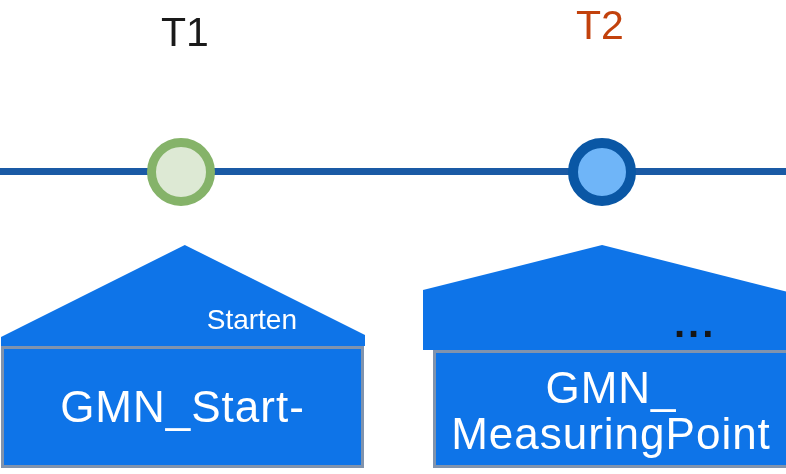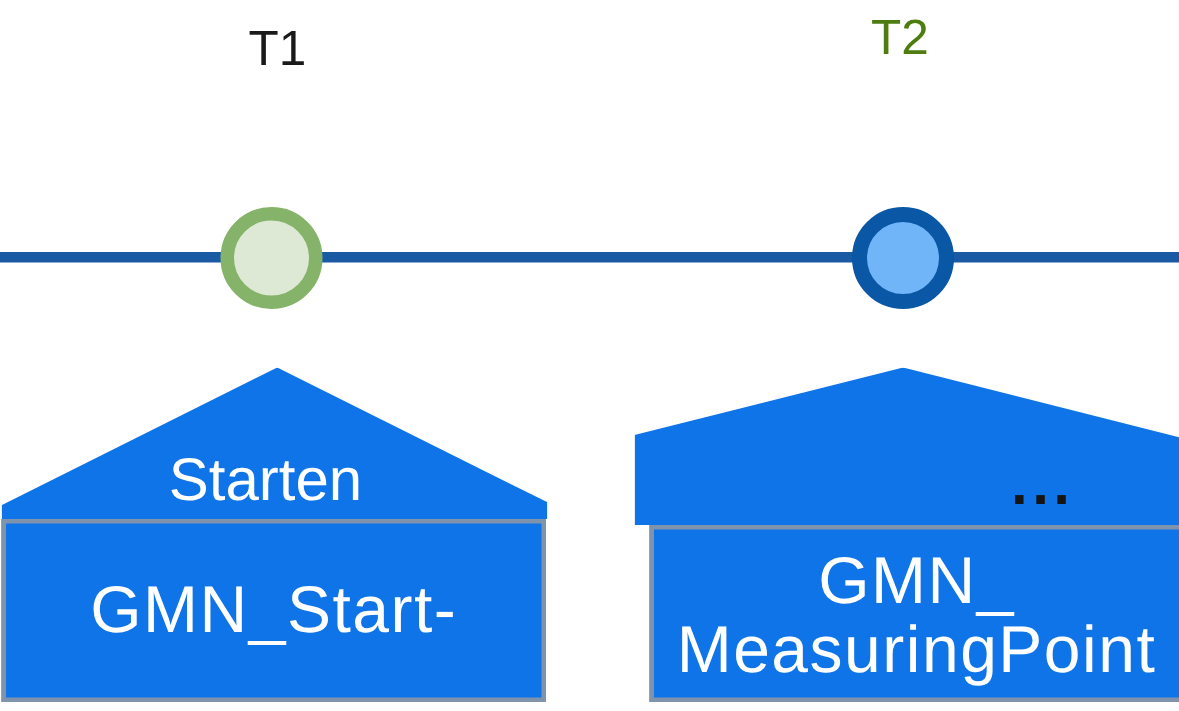--- a/index.html
+++ b/index.html
@@ -13,21 +13,21 @@
     width: 786px;
     height: 474px;
     overflow: hidden;
     background: #ffffff;
   }
   
   .t-label {
     position: absolute;
     width: 90px;
     text-align: center;
-    font-size: 33px;
+    font-size: 41px;
     line-height: 44px;
     color: #1a1a1a;
   }
   .t-label.t1 { left: 140px; top: 10px; }
   .t-label.t2 { left: 555px; top: 3px; }
 
   
   .timeline-line {
     position: absolute;
     left: 0;
@@ -65,22 +65,22 @@
     top: 245px;
     width: 377px;
     height: 105px;
     clip-path: polygon(47.5% 0%, 100% 47.6%, 100% 100%, 0% 100%, 0% 42.9%);
   }
 
   
   .action-label {
     position: absolute;
     width: 240px;
-    text-align: center;
-    font-size: 40px;
+    text-align: right;
+    font-size: 28px;
     line-height: 44px;
     color: #ffffff;
     white-space: nowrap;
   }
   .action-label.starten   { left: 57px;  top: 298px; }
   .action-label.aanvullen { left: 478px; top: 286px; }
 
   .ellipsis {
     position: absolute;
     left: 674px;
@@ -120,21 +120,21 @@
     margin-left: 10px;
   }
   .block span { display: block; }
 </style>
 </head>
 <body>
 
 <div class="canvas">
 
   <div class="t-label t1" style="color: rgb(26, 26, 26);">T1</div>
-  <div class="t-label t2" style="color: #4d7c0f;">T2</div>
+  <div class="t-label t2" style="color: #c2410c;">T2</div>
 
   <div class="timeline-line" style="background-color: rgb(26, 90, 165);"></div>
 
   <div class="marker green" style="border-color: rgb(133, 179, 105); background-color: rgb(221, 233, 212);"></div>
   <div class="marker blue" style="border-color: rgb(10, 87, 165); background-color: rgb(111, 181, 248);"></div>
 
   <div class="roof left" style="background-color: rgb(14, 116, 232);"></div>
   <div class="action-label starten" style="color: rgb(255, 255, 255);">Starten</div>
   <div class="block left-block" style="background-color: rgb(14, 116, 232); border-color: rgb(128, 147, 173); color: rgb(255, 255, 255);">
     <span>GMN_Start-</span>

